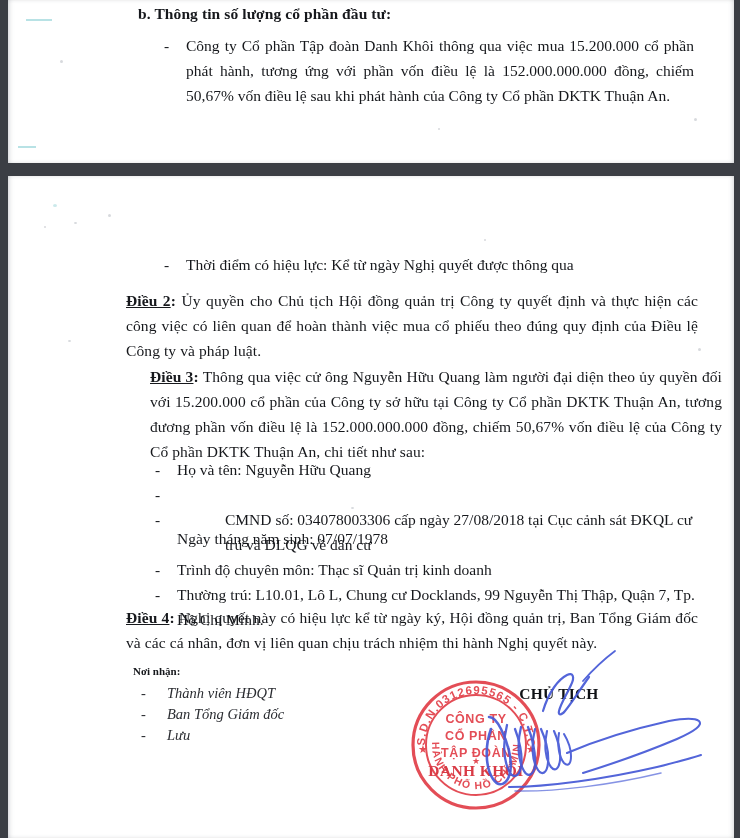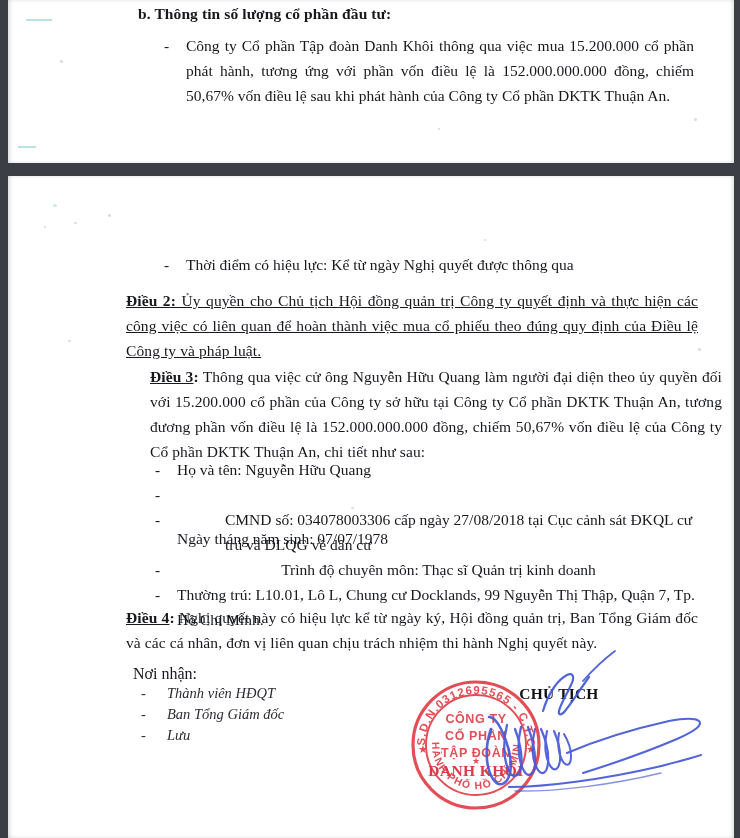--- a/index.html
+++ b/index.html
@@ -110,22 +110,22 @@
   .sig-name {
     position: absolute;
     text-align: center;
     font-weight: bold;
     font-size: 15.5px;
     color: #101216;
     letter-spacing: .3px;
   }
   .recipients-title {
     position: absolute;
-    font-weight: normal;
-    font-size: 16px;
+    font-weight: bold;
+    font-size: 11px;
     color: #16181c;
   }
   .recipient-row {
     position: absolute;
     display: flex;
     align-items: baseline;
     font-style: italic;
     font-size: 14.5px;
     color: #2a2c31;
   }
@@ -186,21 +186,21 @@
     <div class="speck" style="left:690px;top:172px;width:3px;height:3px;"></div>
     <div class="speck" style="left:343px;top:331px;width:3px;height:2px;"></div>
     <div class="speck" style="left:518px;top:420px;width:3px;height:2px;"></div>
     <div class="speck" style="left:476px;top:63px;width:2px;height:2px;"></div>
 
     <div class="bullet-row" style="left:156px; top:76px; width:530px;">
       <span class="bullet-dash">-</span>
       <span class="bullet-body" style="text-align:left;">Thời điểm có hiệu lực: Kể từ ngày Nghị quyết được thông qua</span>
     </div>
 
-    <div class="doc-text para" style="left:118px; top:112px; width:572px;text-decoration:underline;">
+    <div class="doc-text para" style="left:118px; top:112px; width:572px;">
       <span class="bold u">Điều 2</span><span class="bold">:</span><span> Ủy quyền cho Chủ tịch Hội đồng quản trị Công ty quyết định và thực hiện các công việc có liên quan để hoàn thành việc mua cổ phiếu theo đúng quy định của Điều lệ Công ty và pháp luật.</span>
     </div>
 
     <div class="doc-text para" style="left:118px; top:188px; width:572px;margin-left:24px;">
       <span class="bold u">Điều 3</span><span class="bold">:</span><span> Thông qua việc cử ông Nguyễn Hữu Quang làm người đại diện theo ủy quyền đối với 15.200.000 cổ phần của Công ty sở hữu tại Công ty Cổ phần DKTK Thuận An, tương đương phần vốn điều lệ là 152.000.000.000 đồng, chiếm 50,67% vốn điều lệ của Công ty Cổ phần DKTK Thuận An, chi tiết như sau:</span>
     </div>
 
     <div class="bullet-row" style="left:147px; top:281px; width:545px;">
       <span class="bullet-dash">-</span>
       <span class="bullet-body" style="text-align:left;">Họ và tên: Nguyễn Hữu Quang</span>
@@ -208,21 +208,21 @@
     <div class="bullet-row" style="left:147px; top:306px; width:545px;">
       <span class="bullet-dash">-</span>
       <span class="bullet-body" style="text-align:left;margin-top:44px;">Ngày tháng năm sinh: 07/07/1978</span>
     </div>
     <div class="bullet-row" style="left:147px; top:331px; width:545px;">
       <span class="bullet-dash">-</span>
       <span class="bullet-body" style="text-align:left;margin-left:48px;">CMND số: 034078003306 cấp ngày 27/08/2018 tại Cục cảnh sát ĐKQL cư trú và DLQG về dân cư</span>
     </div>
     <div class="bullet-row" style="left:147px; top:381px; width:545px;">
       <span class="bullet-dash">-</span>
-      <span class="bullet-body" style="text-align:center;">Trình độ chuyên môn: Thạc sĩ Quản trị kinh doanh</span>
+      <span class="bullet-body" style="text-align:left;">Trình độ chuyên môn: Thạc sĩ Quản trị kinh doanh</span>
     </div>
     <div class="bullet-row" style="left:147px; top:406px; width:545px;">
       <span class="bullet-dash">-</span>
       <span class="bullet-body" style="text-align:left;">Thường trú: L10.01, Lô L, Chung cư Docklands, 99 Nguyễn Thị Thập, Quận 7, Tp. Hồ Chí Minh.</span>
     </div>
 
     <div class="doc-text para" style="left:118px; top:429px; width:572px;">
       <span class="bold u">Điều 4</span><span class="bold">:</span><span> Nghị quyết này có hiệu lực kể từ ngày ký, Hội đồng quản trị, Ban Tổng Giám đốc và các cá nhân, đơn vị liên quan chịu trách nhiệm thi hành Nghị quyết này.</span>
     </div>
 

